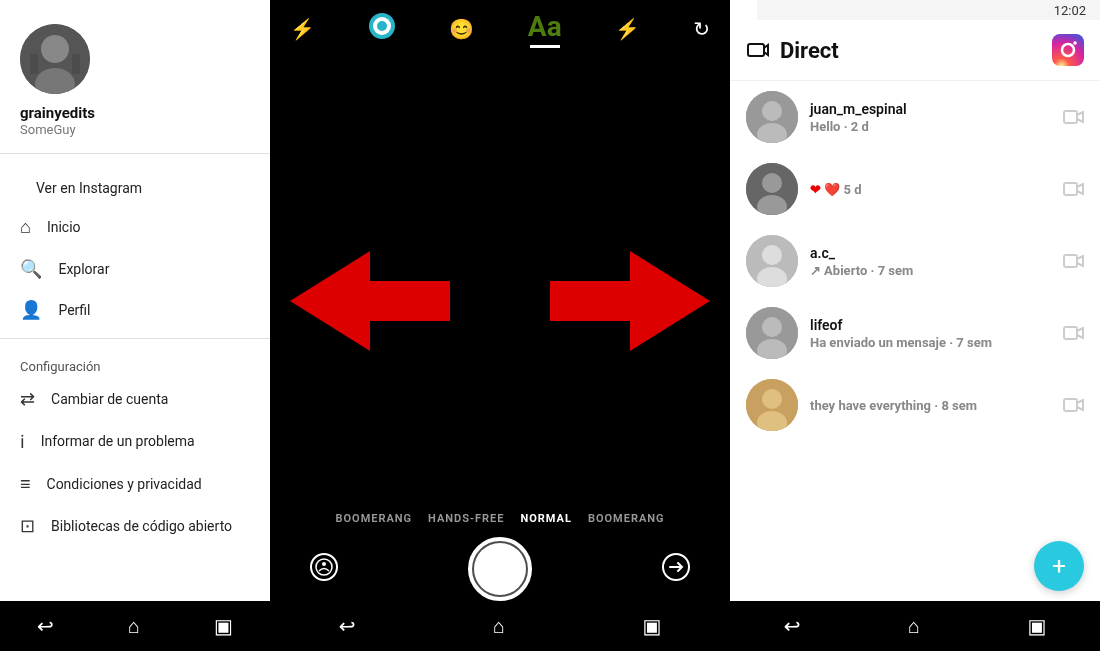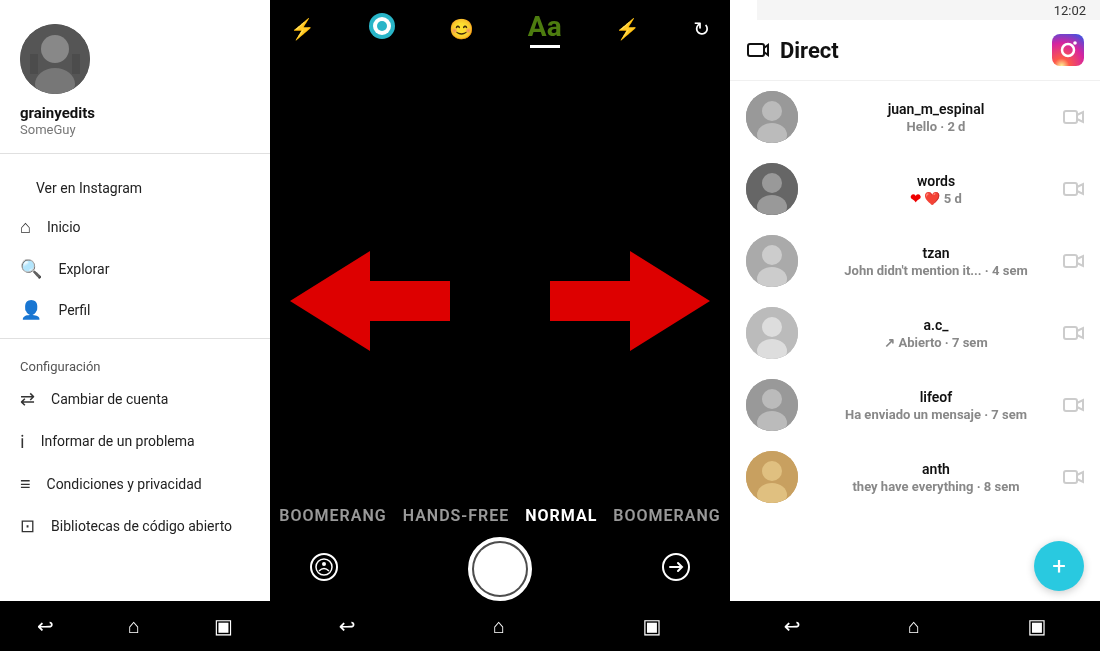--- a/index.html
+++ b/index.html
@@ -141,21 +141,21 @@
       display: flex;
       flex-direction: column;
       align-items: center;
     }
     .mode-labels {
       display: flex;
       gap: 16px;
       margin-bottom: 12px;
     }
     .mode-label {
-      font-size: 16px;
+      font-size: 11px;
       color: rgba(255,255,255,0.6);
       letter-spacing: 1px;
       font-weight: 600;
     }
     .mode-label.active {
       color: #fff;
       font-weight: 700;
     }
     .camera-controls {
       display: flex;
@@ -252,21 +252,20 @@
     .messages-list {
       flex: 1;
       overflow-y: auto;
     }
     .message-item {
       display: flex;
       align-items: center;
       padding: 10px 16px;
       cursor: pointer;
       position: relative;
-      text-align: center;
     }
     .msg-avatar {
       width: 52px;
       height: 52px;
       border-radius: 50%;
       background: #ccc;
       flex-shrink: 0;
       overflow: hidden;
       display: flex;
       align-items: center;
@@ -494,46 +493,28 @@
 
     <div class="message-item">
       <div class="msg-avatar" style="background:#777;">
         <svg width="52" height="52" viewBox="0 0 52 52">
             <rect width="52" height="52" fill="#666"></rect>
             <circle cx="26" cy="20" r="10" fill="#999"></circle>
             <ellipse cx="26" cy="44" rx="15" ry="12" fill="#999"></ellipse>
           </svg>
       </div>
       <div class="msg-info">
-        <div class="msg-name">words</div>
         <div class="msg-preview"><span style="color:#e00">❤</span> <span>❤️ 5 d</span></div>
       </div>
       <svg width="22" height="22" viewBox="0 0 22 22">
           <rect x="2" y="5" width="13" height="12" rx="2" stroke="#ccc" stroke-width="2" fill="none"></rect>
           <path d="M15 9l6-3v10l-6-3" stroke="#ccc" stroke-width="2" fill="none"></path>
         </svg>
     </div>
 
-    <div class="message-item">
-      <div class="msg-avatar" style="background:#aaa;">
-        <svg width="52" height="52" viewBox="0 0 52 52">
-            <rect width="52" height="52" fill="#aaa"></rect>
-            <circle cx="26" cy="20" r="10" fill="#ccc"></circle>
-            <ellipse cx="26" cy="44" rx="15" ry="12" fill="#ccc"></ellipse>
-          </svg>
-      </div>
-      <div class="msg-info">
-        <div class="msg-name">tzan</div>
-        <div class="msg-preview">John didn't mention it... · 4 sem</div>
-      </div>
-      <svg width="22" height="22" viewBox="0 0 22 22">
-          <rect x="2" y="5" width="13" height="12" rx="2" stroke="#ccc" stroke-width="2" fill="none"></rect>
-          <path d="M15 9l6-3v10l-6-3" stroke="#ccc" stroke-width="2" fill="none"></path>
-        </svg>
-    </div>
 
     <div class="message-item">
       <div class="msg-avatar" style="background:#bbb;">
         <svg width="52" height="52" viewBox="0 0 52 52">
             <rect width="52" height="52" fill="#bbb"></rect>
             <circle cx="26" cy="20" r="10" fill="#ddd"></circle>
             <ellipse cx="26" cy="44" rx="15" ry="12" fill="#ddd"></ellipse>
           </svg>
       </div>
       <div class="msg-info">
@@ -566,21 +547,20 @@
 
     <div class="message-item">
       <div class="msg-avatar" style="background:#c8a060;">
         <svg width="52" height="52" viewBox="0 0 52 52">
             <rect width="52" height="52" fill="#c8a060"></rect>
             <circle cx="26" cy="20" r="10" fill="#e0c080"></circle>
             <ellipse cx="26" cy="44" rx="15" ry="12" fill="#e0c080"></ellipse>
           </svg>
       </div>
       <div class="msg-info">
-        <div class="msg-name">anth</div>
         <div class="msg-preview">they have everything · 8 sem</div>
       </div>
       <svg width="22" height="22" viewBox="0 0 22 22">
           <rect x="2" y="5" width="13" height="12" rx="2" stroke="#ccc" stroke-width="2" fill="none"></rect>
           <path d="M15 9l6-3v10l-6-3" stroke="#ccc" stroke-width="2" fill="none"></path>
         </svg>
     </div>
   </div>
 
   <div class="fab-btn">

